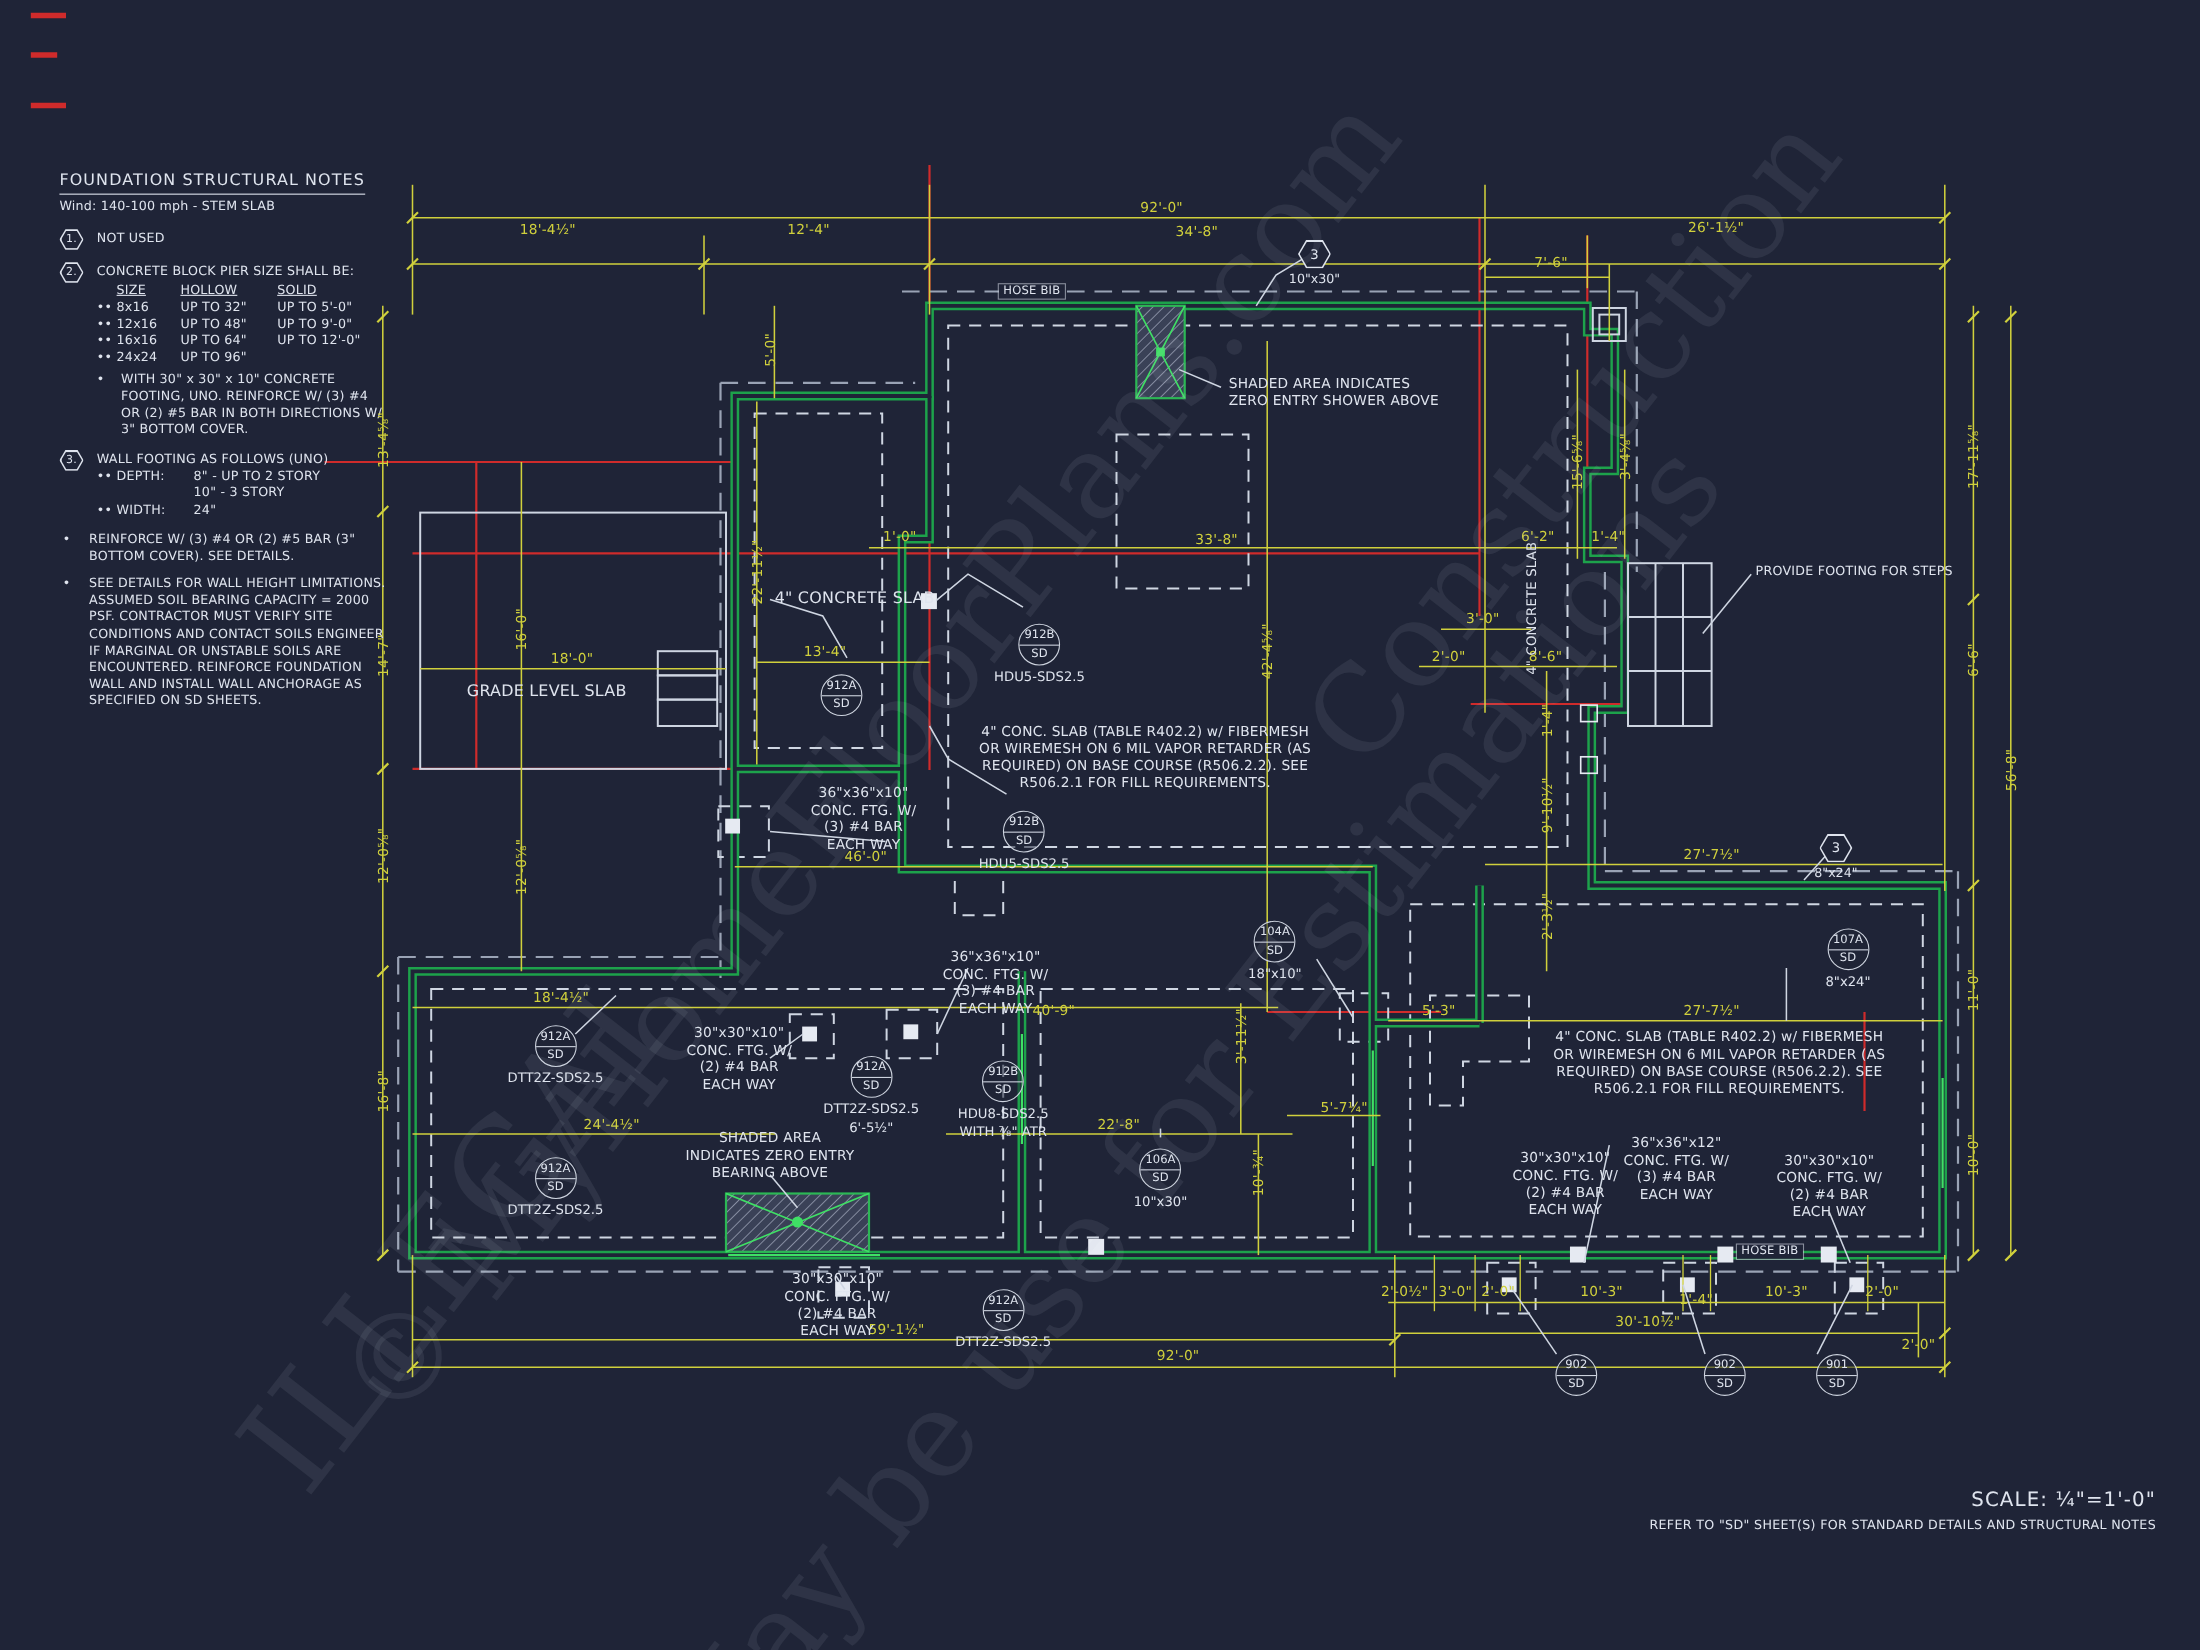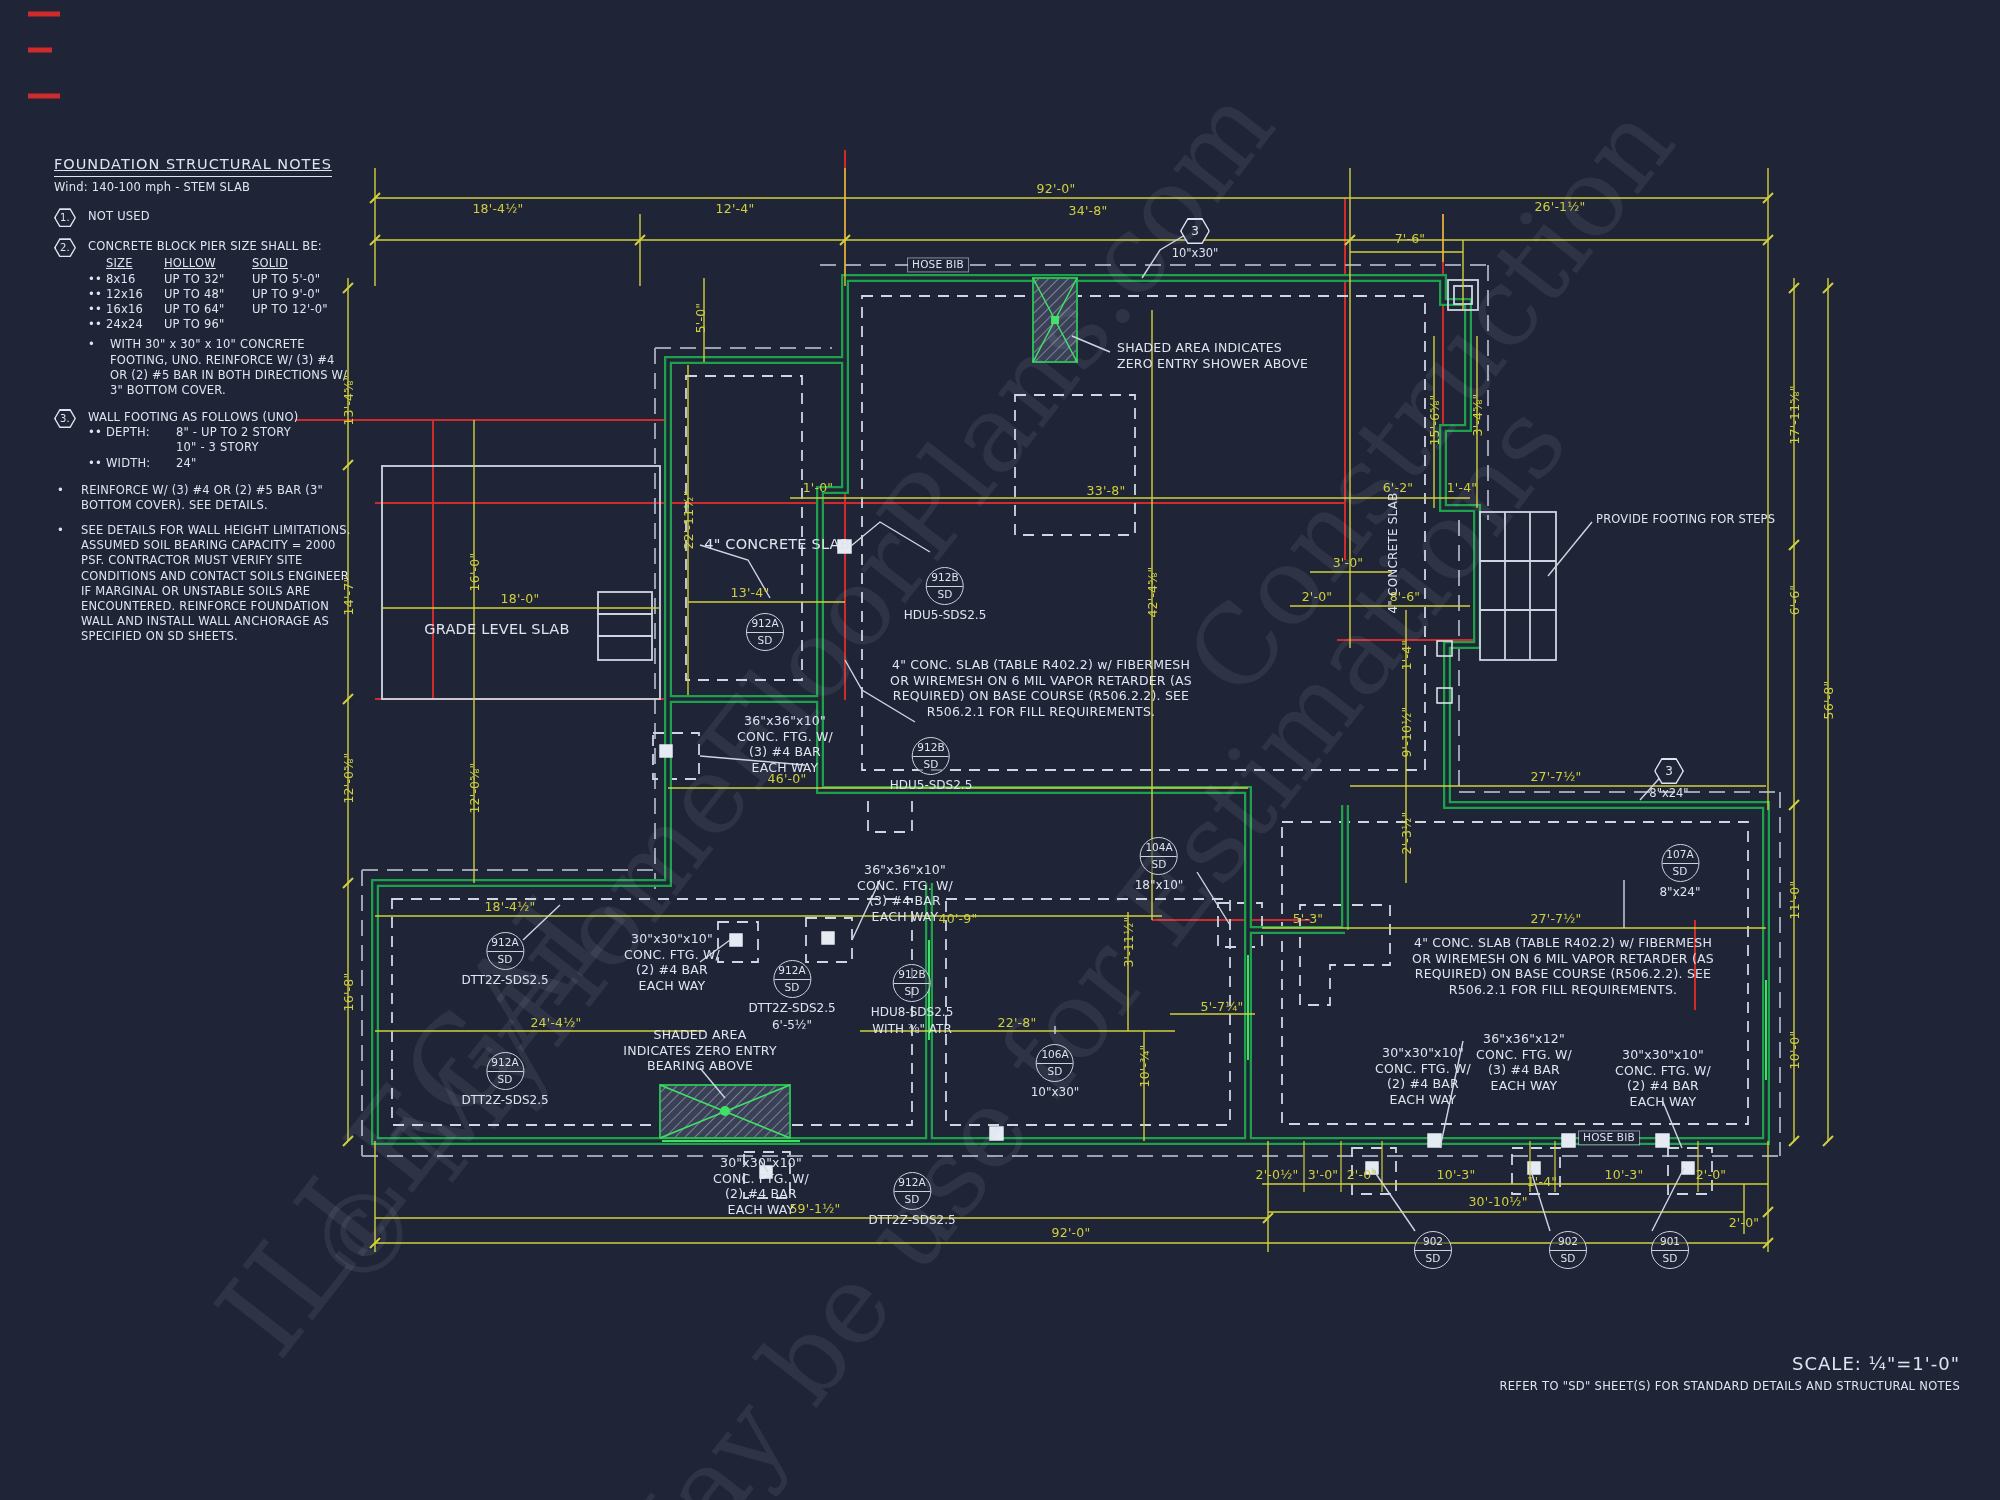--- a/index.html
+++ b/index.html
@@ -7,21 +7,21 @@
     --wht:#dfe4ee; --gry:#9aa3b5;
   }
   html,body{margin:0;padding:0;background:var(--bg);}
   .sheet{position:relative;width:2000px;height:1500px;background:var(--bg);overflow:hidden;
          font-family:"DejaVu Sans",sans-serif;color:var(--wht);}
   svg.plan{position:absolute;left:0;top:0;}
   
   .notes{position:absolute;left:54px;top:155px;width:300px;font-size:11.5px;line-height:1.32;
          color:var(--wht);letter-spacing:.2px;}
   .notes .nt-title{font-size:14.5px;letter-spacing:1px;border-bottom:1.5px solid var(--wht);
-                   display:inline-block;padding-bottom:2px;margin-bottom:3px;text-decoration:underline;}
+                   display:inline-block;padding-bottom:2px;margin-bottom:3px;}
   .notes .nt-sub{margin-bottom:14px;}
   .nt-item{display:flex;margin-bottom:12px;}
   .hexn{position:relative;width:22px;height:19px;flex:0 0 22px;margin-right:12px;margin-top:-1px;}
   .hexn .ho{position:absolute;inset:0;background:var(--wht);
             clip-path:polygon(25% 0,75% 0,100% 50%,75% 100%,25% 100%,0 50%);}
   .hexn .hi{position:absolute;inset:1.5px;background:var(--bg);
             clip-path:polygon(25% 0,75% 0,100% 50%,75% 100%,25% 100%,0 50%);}
   .hexn span{position:absolute;inset:0;display:flex;align-items:center;justify-content:center;
              font-size:10px;}
   .nt-body{flex:1;}

